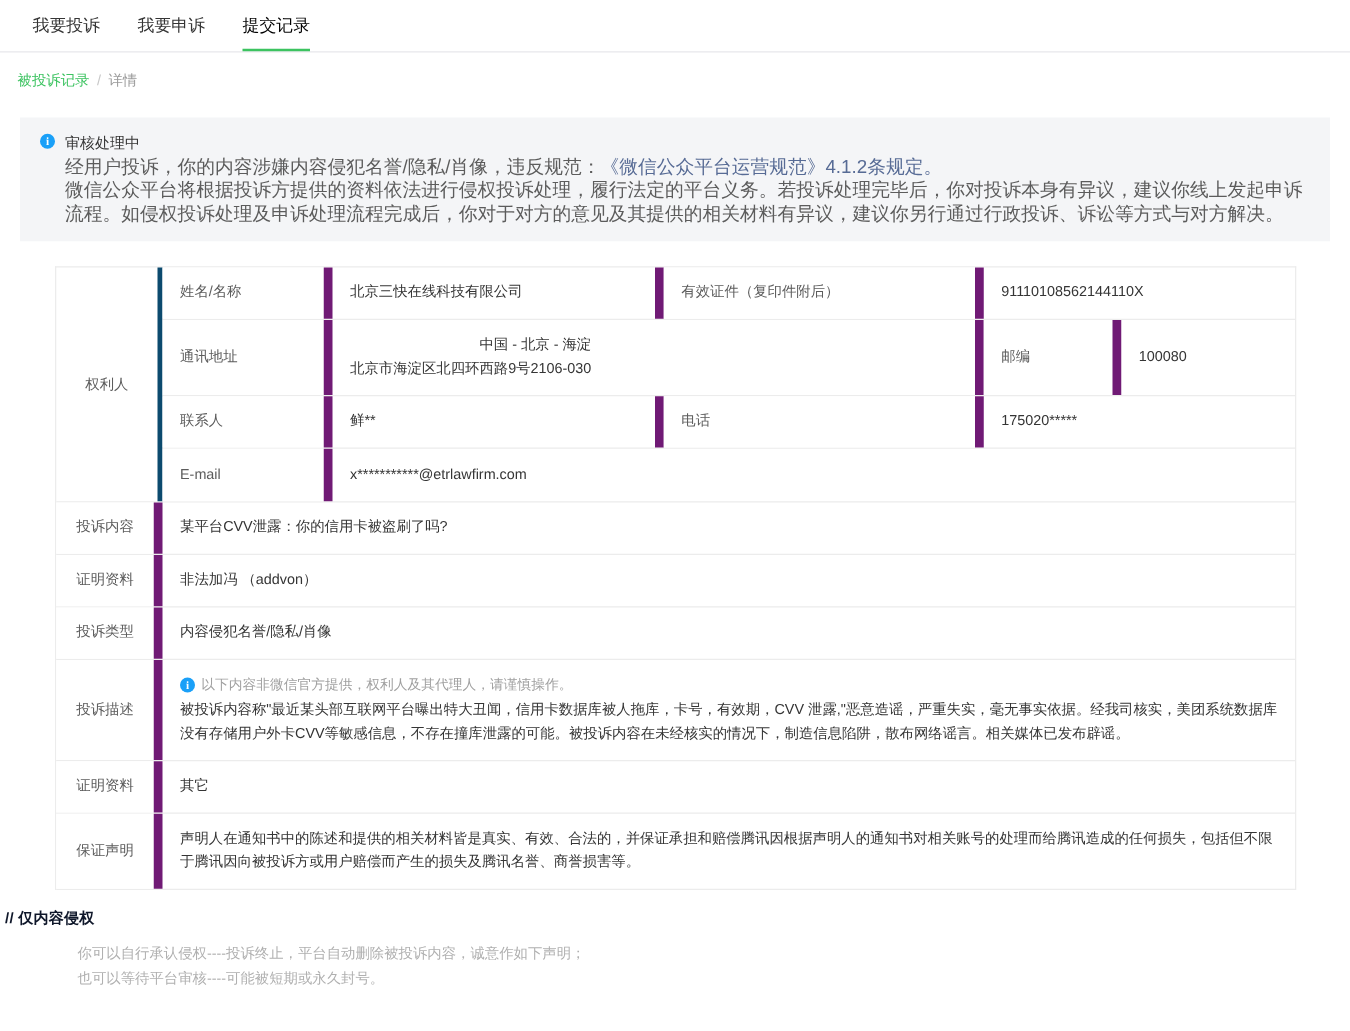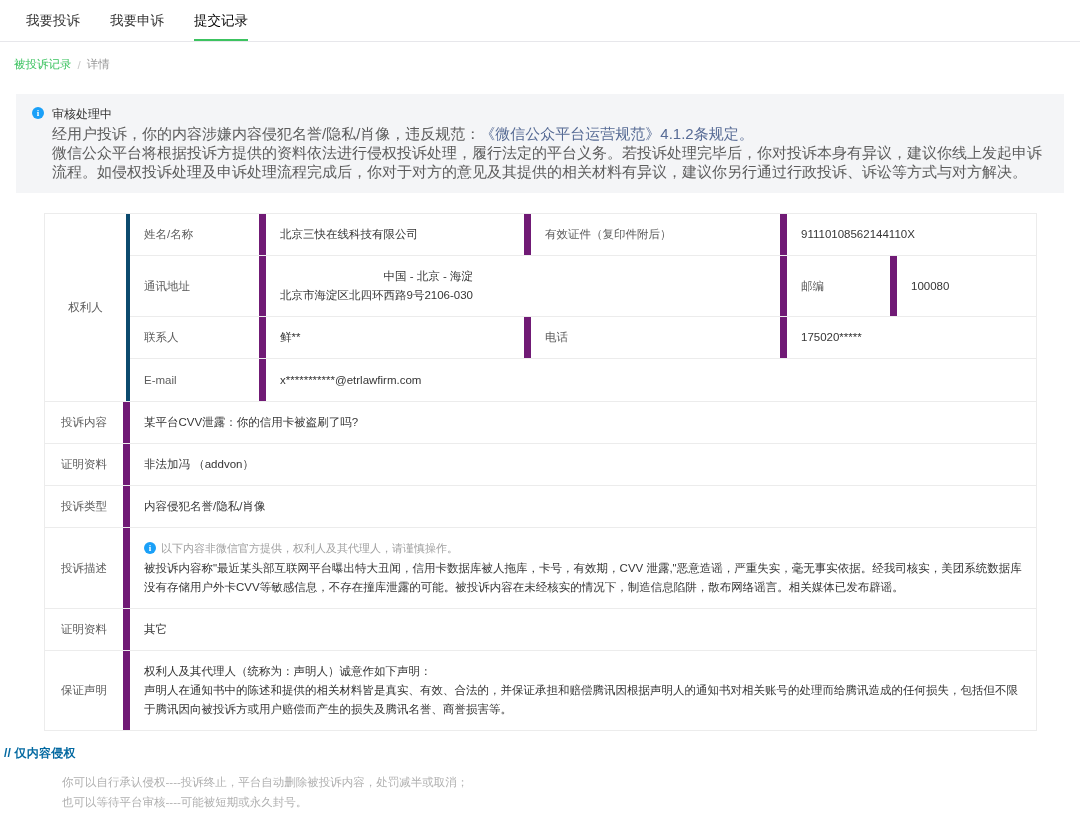--- a/index.html
+++ b/index.html
@@ -168,21 +168,21 @@
   }
   .desc-note .info-icon { margin-top: 0; }
   .desc-para { line-height: 19px; color: #353535; }
   .stmt-line { display: block; line-height: 19px; }
 
   
   .footer { margin-top: 14px; padding-left: 4px; }
   .footer-title {
     font-size: 12px;
     font-weight: bold;
-    color: #0369a1;
+    color: #0f172a;
     letter-spacing: .2px;
   }
   .footer-notes {
     margin-top: 10px;
     padding-left: 58px;
     color: #b0b0b0;
     font-size: 11.5px;
     line-height: 20px;
   }
   .footer-notes span { display: block; }
@@ -283,27 +283,26 @@
 
   <div class="row">
     <div class="cell label c-owner">证明资料</div>
     <div class="cell c-full">其它</div>
   </div>
 
   <div class="row">
     <div class="cell label c-owner">保证声明</div>
     <div class="cell c-full vtop">
       <div style="width:100%">
-        <span class="stmt-line">权利人及其代理人（统称为：声明人）诚意作如下声明：</span>
         <span class="stmt-line">声明人在通知书中的陈述和提供的相关材料皆是真实、有效、合法的，并保证承担和赔偿腾讯因根据声明人的通知书对相关账号的处理而给腾讯造成的任何损失，包括但不限于腾讯因向被投诉方或用户赔偿而产生的损失及腾讯名誉、商誉损害等。</span>
       </div>
     </div>
   </div>
 
 </div>
 
 <div class="footer">
   <div class="footer-title">// 仅内容侵权</div>
   <div class="footer-notes">
-    <span>你可以自行承认侵权----投诉终止，平台自动删除被投诉内容，处罚减半或取消；</span>
+    <span>你可以自行承认侵权----投诉终止，平台自动删除被投诉内容，诚意作如下声明；</span>
     <span>也可以等待平台审核----可能被短期或永久封号。</span>
   </div>
 </div>
 
 </body></html>

